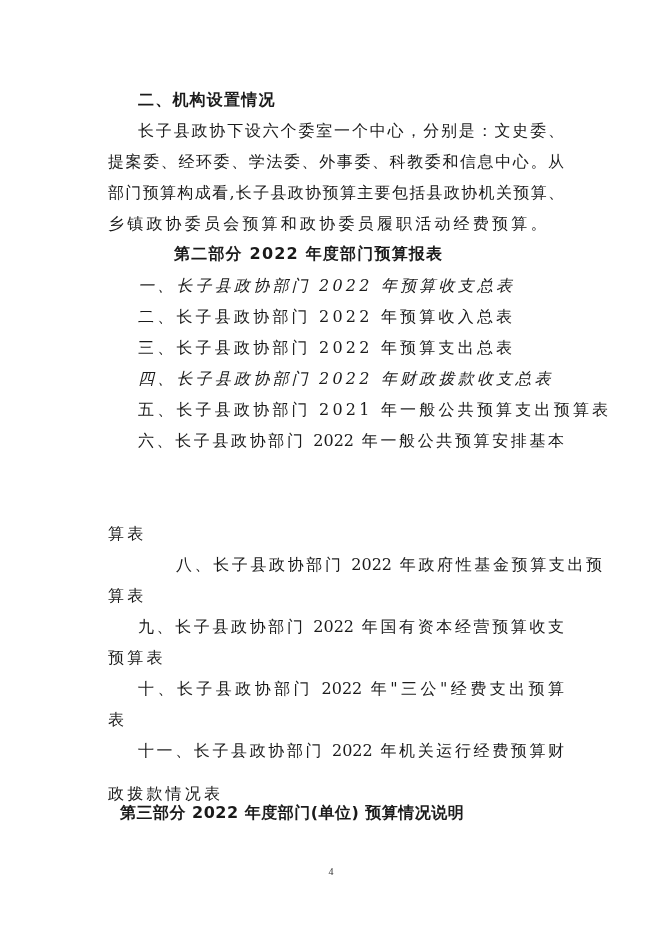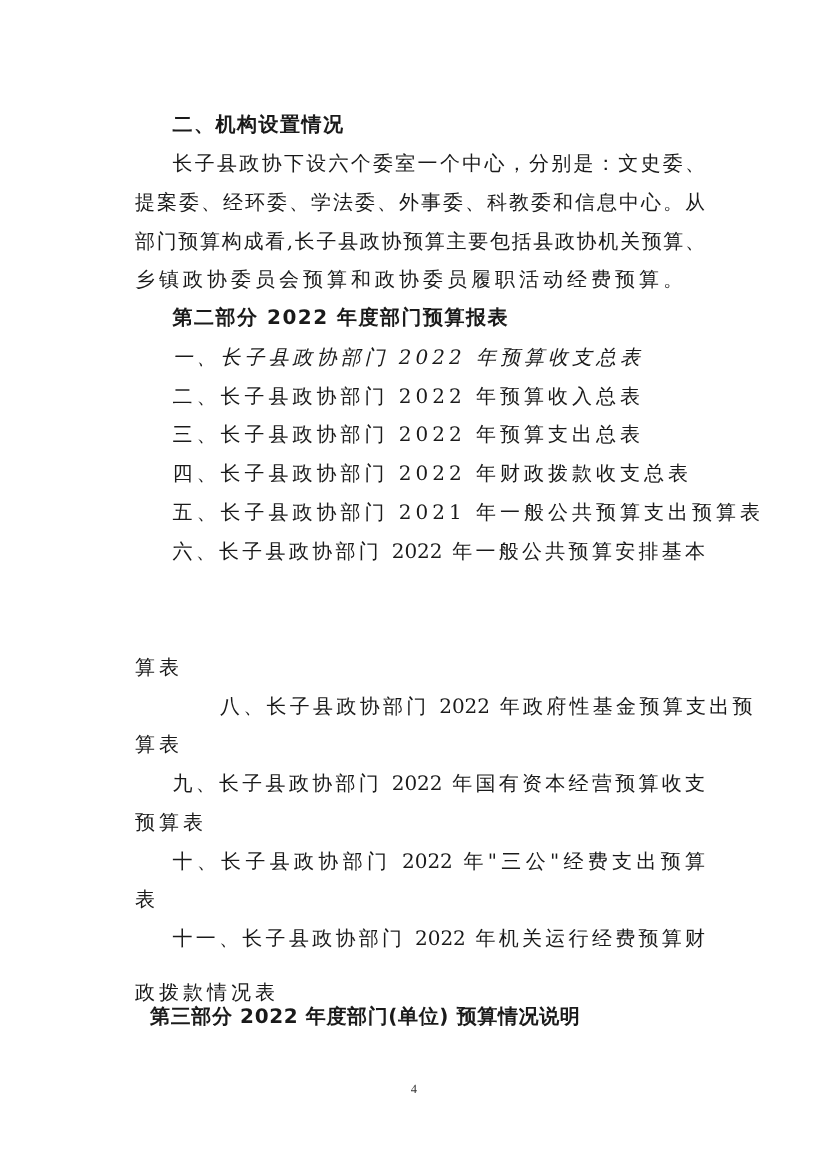--- a/index.html
+++ b/index.html
@@ -57,26 +57,26 @@
 
 <div class="page">
 
   <div class="line indent bold" style="top:90px;">二、机构设置情况</div>
 
   <div class="line indent justify" style="top:121px;">长子县政协下设六个委室一个中心，分别是：文史委、</div>
   <div class="line justify" style="top:152px;">提案委、经环委、学法委、外事委、科教委和信息中心。从</div>
   <div class="line" style="top:214px;">乡镇政协委员会预算和政协委员履职活动经费预算。</div>
   <div class="line justify" style="top:183px;">部门预算构成看,长子县政协预算主要包括县政协机关预算、</div>
 
-  <div class="line indent bold" style="top:244px;">第二部分  2022 年度部门预算报表</div>
+  <div class="line indent bold" style="top:244px;margin-left:36px;">第二部分  2022 年度部门预算报表</div>
 
   <div class="line indent" style="top:276px;font-style:italic;">一、长子县政协部门 2022 年预算收支总表</div>
   <div class="line indent" style="top:307px;">二、长子县政协部门 2022 年预算收入总表</div>
   <div class="line indent" style="top:338px;">三、长子县政协部门 2022 年预算支出总表</div>
-  <div class="line indent" style="top:369px;">四、长子县政协部门 2022 年财政拨款收支总表</div>
+  <div class="line indent" style="top:369px;font-style:italic;">四、长子县政协部门 2022 年财政拨款收支总表</div>
   <div class="line indent" style="top:400px;">五、长子县政协部门 2021 年一般公共预算支出预算表</div>
 
   <div class="line indent justify" style="top:431px;">六、长子县政协部门 2022 年一般公共预算安排基本</div>
 
   <div class="line" style="top:524px;">算表</div>
 
   <div class="line indent justify" style="top:555px;margin-left:38px;">八、长子县政协部门 2022 年政府性基金预算支出预</div>
   <div class="line" style="top:586px;">算表</div>
 
   <div class="line indent justify" style="top:617px;">九、长子县政协部门 2022 年国有资本经营预算收支</div>

